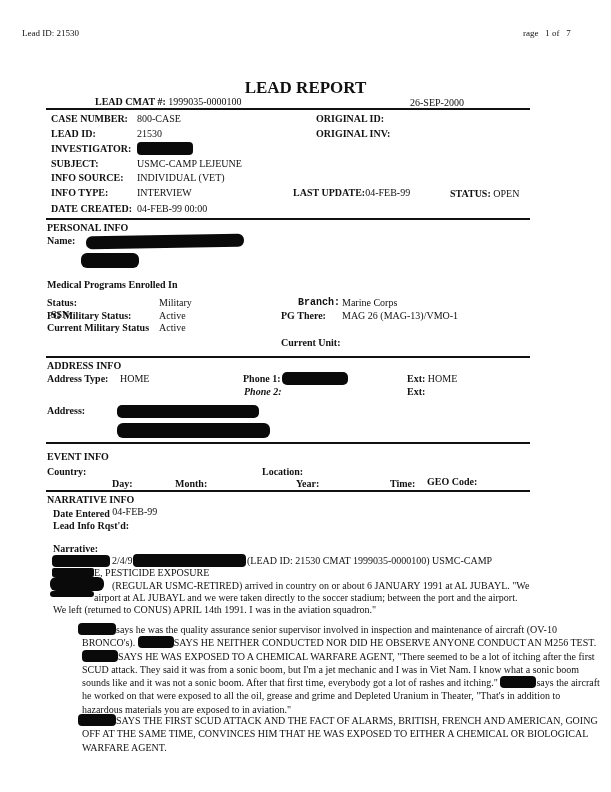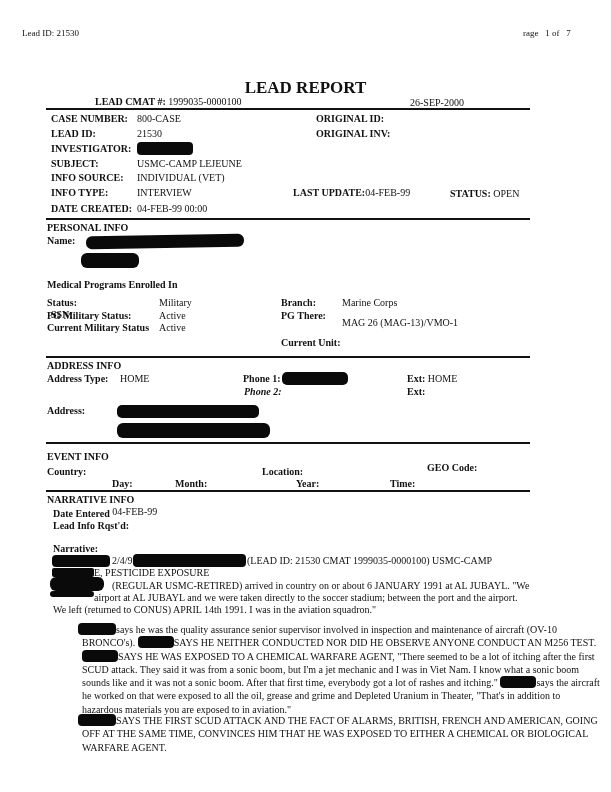--- a/index.html
+++ b/index.html
@@ -72,27 +72,27 @@
 <div class="abs lbl" style="left:47px;top:222px;">PERSONAL INFO</div>
 <div class="abs lbl" style="left:47px;top:235px;">Name:</div>
 <div class="redact" style="left:86px;top:235px;width:158px;height:13px;transform:rotate(-1deg);border-radius:6px;"></div>
 <div class="abs lbl" style="left:51px;top:264px;margin-top:45px;">SSN:</div>
 <div class="redact" style="left:81px;top:253px;width:58px;height:15px;border-radius:6px;"></div>
 
 <div class="abs lbl" style="left:47px;top:279px;">Medical  Programs Enrolled In</div>
 
 <div class="abs lbl" style="left:47px;top:297px;">Status:</div>
 <div class="abs val" style="left:159px;top:297px;">Military</div>
-<div class="abs lbl" style="left:281px;top:297px;">Branch:</div>
+<div class="abs lbl" style="left:298px;top:297px;font-family:Liberation Mono, monospace;">Branch:</div>
 <div class="abs val" style="left:342px;top:297px;">Marine Corps</div>
 
 <div class="abs lbl" style="left:47px;top:310px;">PG Military Status:</div>
 <div class="abs val" style="left:159px;top:310px;">Active</div>
 <div class="abs lbl" style="left:281px;top:310px;">PG There:</div>
-<div class="abs val" style="left:342px;top:310px;margin-top:7px;">MAG 26 (MAG-13)/VMO-1</div>
+<div class="abs val" style="left:342px;top:310px;">MAG 26 (MAG-13)/VMO-1</div>
 
 <div class="abs lbl" style="left:47px;top:322px;">Current Military Status</div>
 <div class="abs val" style="left:159px;top:322px;">Active</div>
 
 <div class="abs lbl" style="left:281px;top:337px;">Current Unit:</div>
 <div class="rule" style="top:356px;"></div>
 
 <div class="abs lbl" style="left:47px;top:360px;">ADDRESS INFO</div>
 <div class="abs lbl" style="left:47px;top:373px;">Address Type:</div>
 <div class="abs val" style="left:120px;top:373px;">HOME</div>
@@ -106,21 +106,21 @@
 <div class="abs lbl" style="left:407px;top:386px;">Ext:</div>
 
 <div class="abs lbl" style="left:47px;top:405px;">Address:</div>
 <div class="redact" style="left:117px;top:405px;width:142px;height:13px;border-radius:5px;"></div>
 <div class="redact" style="left:117px;top:423px;width:153px;height:15px;border-radius:6px;"></div>
 <div class="rule" style="top:442px;"></div>
 
 <div class="abs lbl" style="left:47px;top:451px;">EVENT INFO</div>
 <div class="abs lbl" style="left:47px;top:466px;">Country:</div>
 <div class="abs lbl" style="left:262px;top:466px;">Location:</div>
-<div class="abs lbl" style="left:427px;top:462px;">GEO Code:</div>
+<div class="abs lbl" style="left:427px;top:476px;">GEO Code:</div>
 <div class="abs lbl" style="left:112px;top:478px;">Day:</div>
 <div class="abs lbl" style="left:175px;top:478px;">Month:</div>
 <div class="abs lbl" style="left:296px;top:478px;">Year:</div>
 <div class="abs lbl" style="left:390px;top:478px;">Time:</div>
 <div class="rule" style="top:490px;"></div>
 
 <div class="abs lbl" style="left:47px;top:494px;">NARRATIVE INFO</div>
 <div class="abs" style="left:53px;top:506px;">
   <span class="lbl">Date Entered</span>
   <span class="val" style="vertical-align:2px;">04-FEB-99</span>

